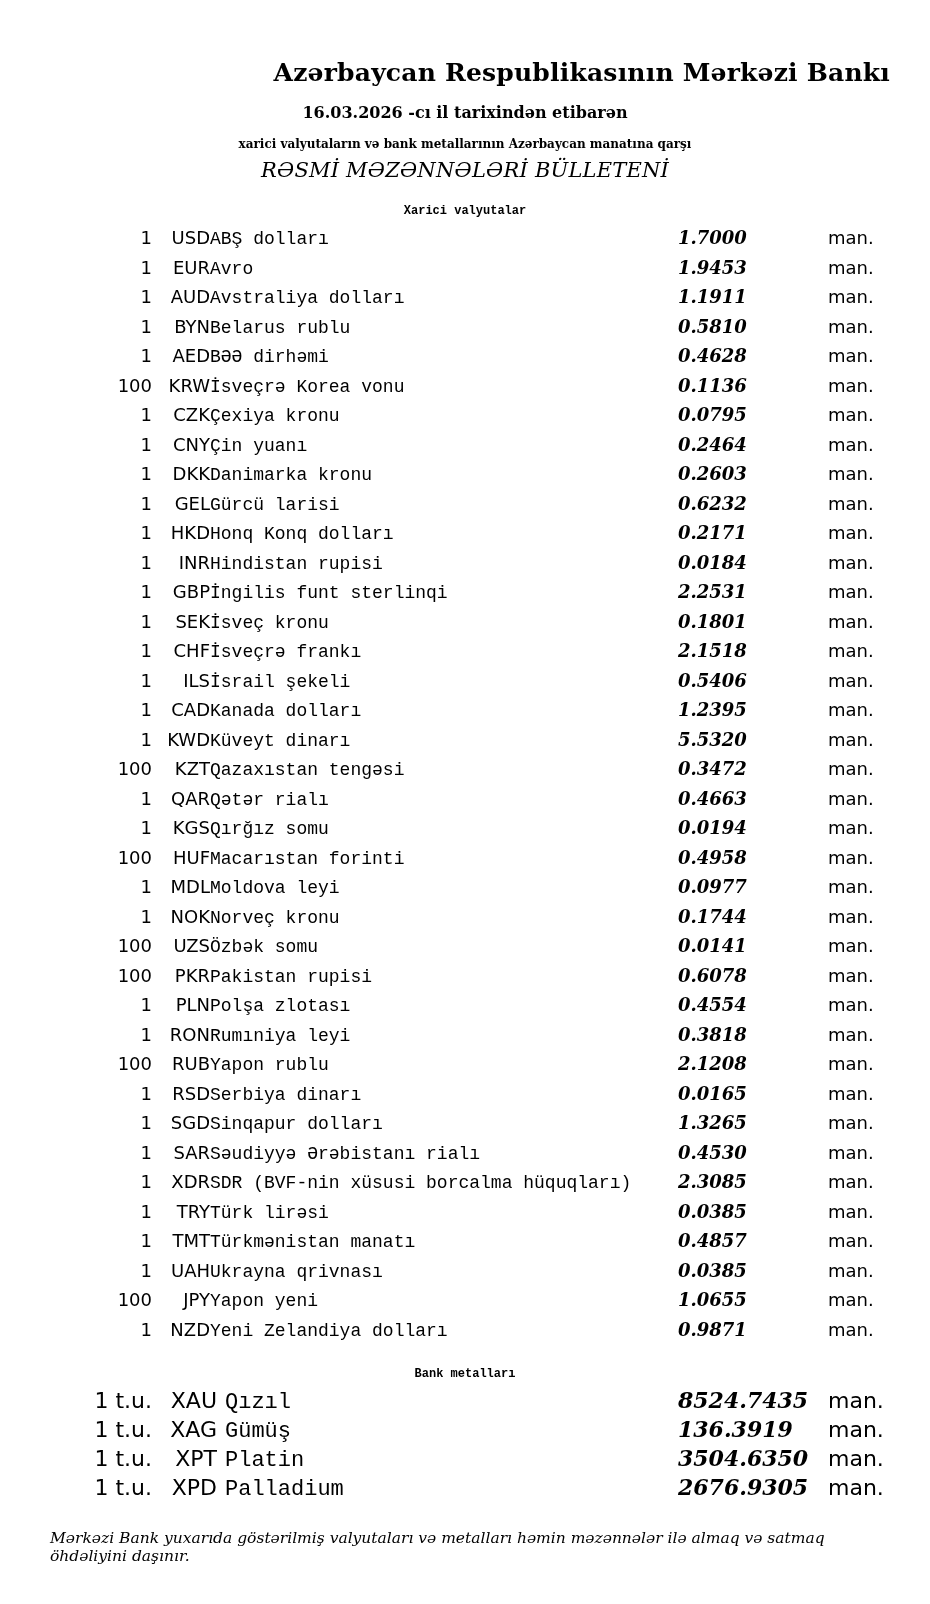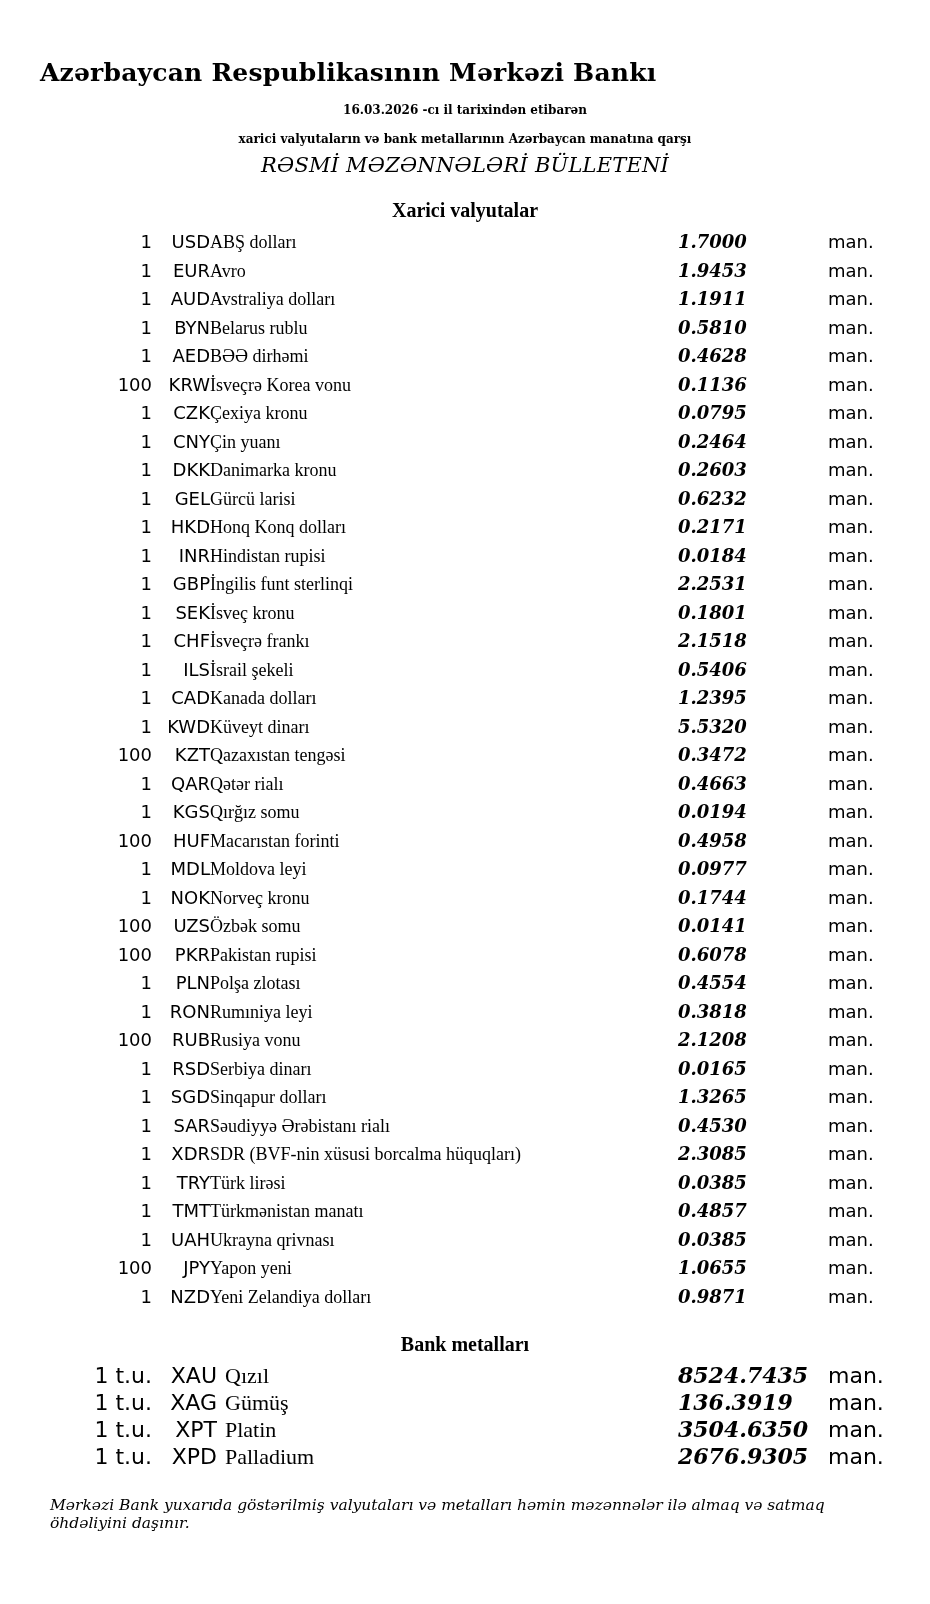--- a/index.html
+++ b/index.html
@@ -13,54 +13,54 @@
     font-family: "DejaVu Sans", sans-serif;
     color: #000000;
     position: relative;
   }
   .page {
     width: 930px;
     box-sizing: border-box;
     padding: 40px 40px 10px 40px;
   }
   .title {
-    text-align: left;
+    text-align: right;
     font-family: "DejaVu Serif", serif;
     font-weight: bold;
     font-size: 25px;
     letter-spacing: 0.2px;
     margin: 18px 0 0 0;
   }
   .subtitle-date {
     text-align: center;
     font-family: "DejaVu Serif", serif;
     font-weight: bold;
-    font-size: 12px;
+    font-size: 16px;
     margin: 16px 0 0 0;
   }
   .subtitle-line {
     text-align: center;
     font-family: "DejaVu Serif", serif;
     font-weight: bold;
     font-size: 12px;
     margin: 15px 0 0 0;
   }
   .bulletin {
     text-align: center;
     font-family: "DejaVu Serif", serif;
     font-size: 21px;
     margin: 7px 0 0 0;
     letter-spacing: 0.2px;
     font-style: italic;
   }
   .section-heading {
     text-align: center;
-    font-family: Liberation Serif, serif;
+    font-family: Liberation Mono, monospace;
     font-weight: bold;
-    font-size: 20px;
+    font-size: 12px;
     margin: 22px 0 6px 0;
   }
   table.rates {
     width: 100%;
     border-collapse: collapse;
     table-layout: fixed;
   }
   table.rates td {
     padding: 0;
     vertical-align: baseline;
@@ -76,21 +76,21 @@
   }
   td.code {
     width: 58px;
     text-align: right;
     padding-right: 8px;
     font-family: "DejaVu Sans", sans-serif;
   }
   td.name {
     text-align: left;
     padding-left: 7px;
-    font-family: Liberation Serif, serif;
+    font-family: Liberation Mono, monospace;
   }
   td.value {
     width: 150px;
     text-align: left;
     font-family: "DejaVu Serif", serif;
     font-style: italic;
     font-weight: bold;
     font-size: 16px;
     padding-right: 10px;
   }
@@ -343,21 +343,21 @@
         <tr>
           <td class="qty">1</td>
           <td class="code">RON</td>
           <td class="name">Rumıniya leyi</td>
           <td class="value">0.3818</td>
           <td class="unit">man.</td>
         </tr>
         <tr>
           <td class="qty">100</td>
           <td class="code">RUB</td>
-          <td class="name">Rusiya vonu</td>
+          <td class="name">Yapon rublu</td>
           <td class="value">2.1208</td>
           <td class="unit">man.</td>
         </tr>
         <tr>
           <td class="qty">1</td>
           <td class="code">RSD</td>
           <td class="name">Serbiya dinarı</td>
           <td class="value">0.0165</td>
           <td class="unit">man.</td>
         </tr>

